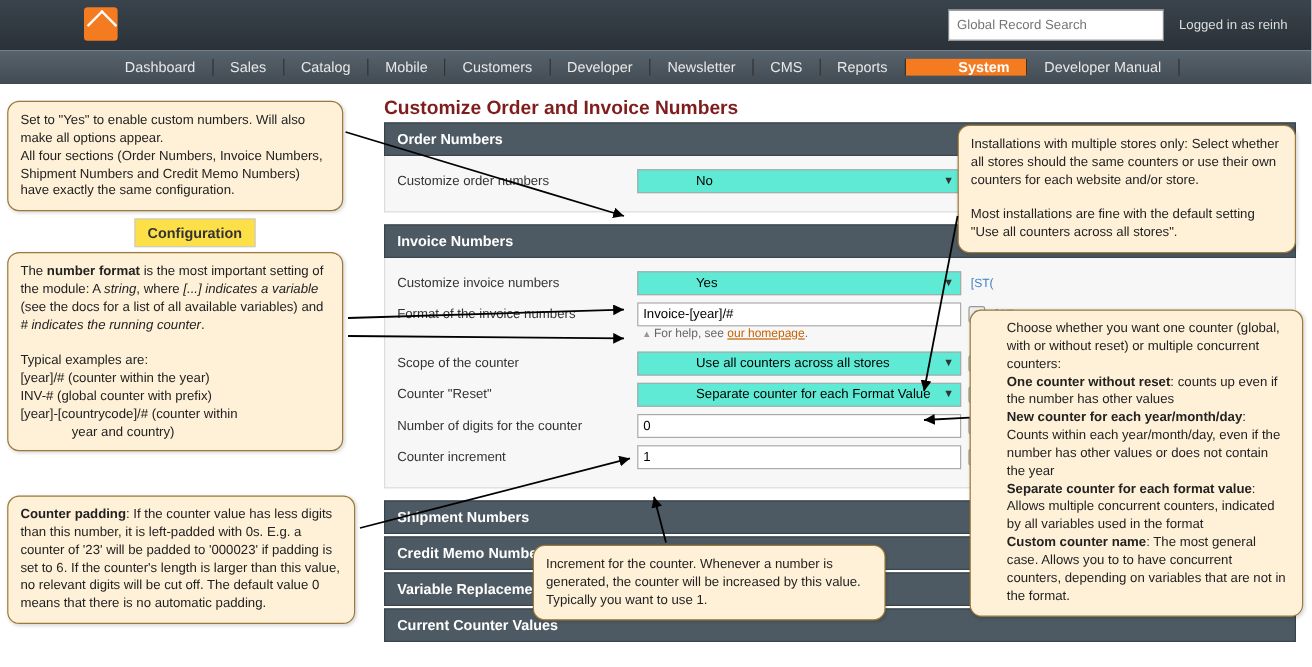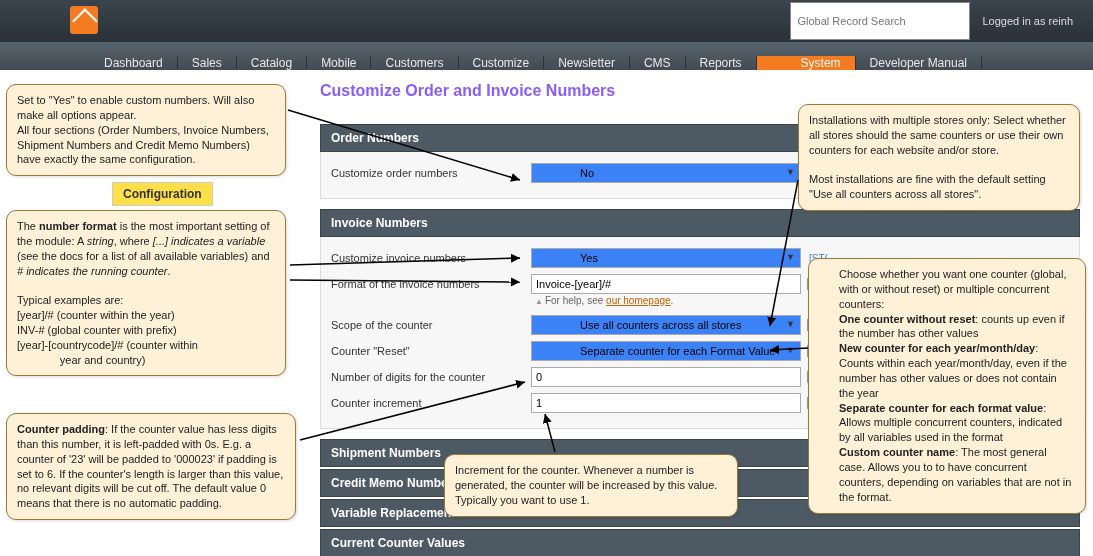--- a/index.html
+++ b/index.html
@@ -5,38 +5,38 @@
 * { box-sizing: border-box; margin: 0; padding: 0; }
 body { font-family: Arial, Helvetica, sans-serif; font-size: 12px; background: #fff; width: 1093px; height: 556px; position: relative; overflow: hidden; }
 
 .topbar { background: linear-gradient(#3a444c, #2a3138); height: 42px; display: flex; align-items: center; padding: 0 20px 0 70px; color: #fff; }
 .logo-box { position: absolute; left: 70px; top: 6px; display: flex; align-items: center; gap: 6px; }
 .logo-mark { width: 28px; height: 28px; background: #f47b20; border-radius: 3px; position: relative; }
 .logo-mark::after { content: ""; position: absolute; left: 6px; top: 6px; width: 16px; height: 16px; border: 2px solid #fff; border-bottom: none; border-right: none; transform: rotate(45deg); }
 .logo-text { font-size: 20px; font-weight: bold; color: #fff; }
 .logo-text span.light { font-weight: normal; color: #ccc; }
 .top-right { margin-left: auto; display: flex; align-items: center; gap: 12px; }
-.search-input { width: 180px; height: 38px; padding: 8px 6px; font-size: 11px; border: 1px solid #888; }
+.search-input { width: 180px; height: 26px; padding: 8px 6px; font-size: 11px; border: 1px solid #888; }
 .login-text { font-size: 11px; color: #ddd; }
 
-.navbar { background: linear-gradient(#57636d, #424b53); height: 28px; display: flex; align-items: flex-end; padding-left: 90px; }
+.navbar { background: linear-gradient(#57636d, #424b53); height: 28px; display: flex; align-items: center; padding-left: 90px; }
 .nav-item { padding: 0 14px; display: flex; align-items: center; color: #e8e8e8; font-size: 12px; border-right: 1px solid #333; cursor: pointer; }
-.nav-item.active { background: #f47b20; color: #fff; font-weight: normal; padding-left: 44px; }
+.nav-item.active { background: #f47b20; color: #fff; font-weight: bold; padding-left: 44px; }
 
 .content-wrap { padding: 12px 0 0 320px; }
-.page-title { color: #8b5cf6; font-size: 16px; font-weight: bold; margin-bottom: 24px; }
+.page-title { color: #7f1d1d; font-size: 16px; font-weight: bold; margin-bottom: 2px; }
 
 .section-header { background: #4e5a63; color: #fff; padding: 6px 10px; font-size: 12px; font-weight: bold; width: 760px; border: 1px solid #3a444c; }
 .section-header.collapsed { margin-bottom: 2px; }
 .section-body { background: #f7f7f7; padding: 8px 0 12px 0; width: 760px; border: 1px solid #ddd; border-top: none; margin-bottom: 10px; }
 
 .form-row { display: flex; align-items: center; padding: 3px 10px; position: relative; }
 .form-label { width: 200px; font-size: 11px; color: #333; }
 .form-control { width: 270px; height: 20px; border: 1px solid #aaa; font-size: 11px; padding: 1px 4px; background: #fff; }
-select.form-control { appearance: none; background: #3b82f6; padding-left: 48px; }
+select.form-control { appearance: none; background: #5eead4; padding-left: 48px; }
 .select-wrap { position: relative; width: 270px; }
 .select-wrap::after { content: "▼"; position: absolute; right: 6px; top: 4px; font-size: 9px; pointer-events: none; color: #333; }
 .help-icon { width: 14px; height: 14px; border: 1px solid #999; background: #eee; color: #666; font-size: 9px; display: inline-flex; align-items: center; justify-content: center; margin-left: 6px; border-radius: 2px; }
 .scope-tag { color: #3b7fc4; font-size: 10px; margin-left: 8px; }
 .help-line { font-size: 10px; color: #666; padding-left: 214px; margin-top: -2px; margin-bottom: 6px; }
 .help-line .tri { color: #999; font-size: 8px; margin-right: 2px; }
 .help-line a { color: #c46200; }
 
 .sidebar-label { position: absolute; left: 112px; top: 182px; background: #fde047; border: 1px solid #ccc; padding: 4px 10px; font-size: 12px; font-weight: bold; color: #333; }
 
@@ -58,21 +58,21 @@
     <span class="login-text">Logged in as reinh</span>
   </div>
 </div>
 
 <div class="navbar" id="navbar">
     <div class="nav-item">Dashboard</div>
     <div class="nav-item">Sales</div>
     <div class="nav-item">Catalog</div>
     <div class="nav-item">Mobile</div>
     <div class="nav-item">Customers</div>
-    <div class="nav-item">Customize</div>
+    <div class="nav-item">Developer</div>
     <div class="nav-item">Newsletter</div>
     <div class="nav-item">CMS</div>
     <div class="nav-item">Reports</div>
     <div class="nav-item active">System</div>
     <div class="nav-item">Developer Manual</div>
   </div>
 
 <div class="sidebar-label">Configuration</div>
 
 <div class="content-wrap">

